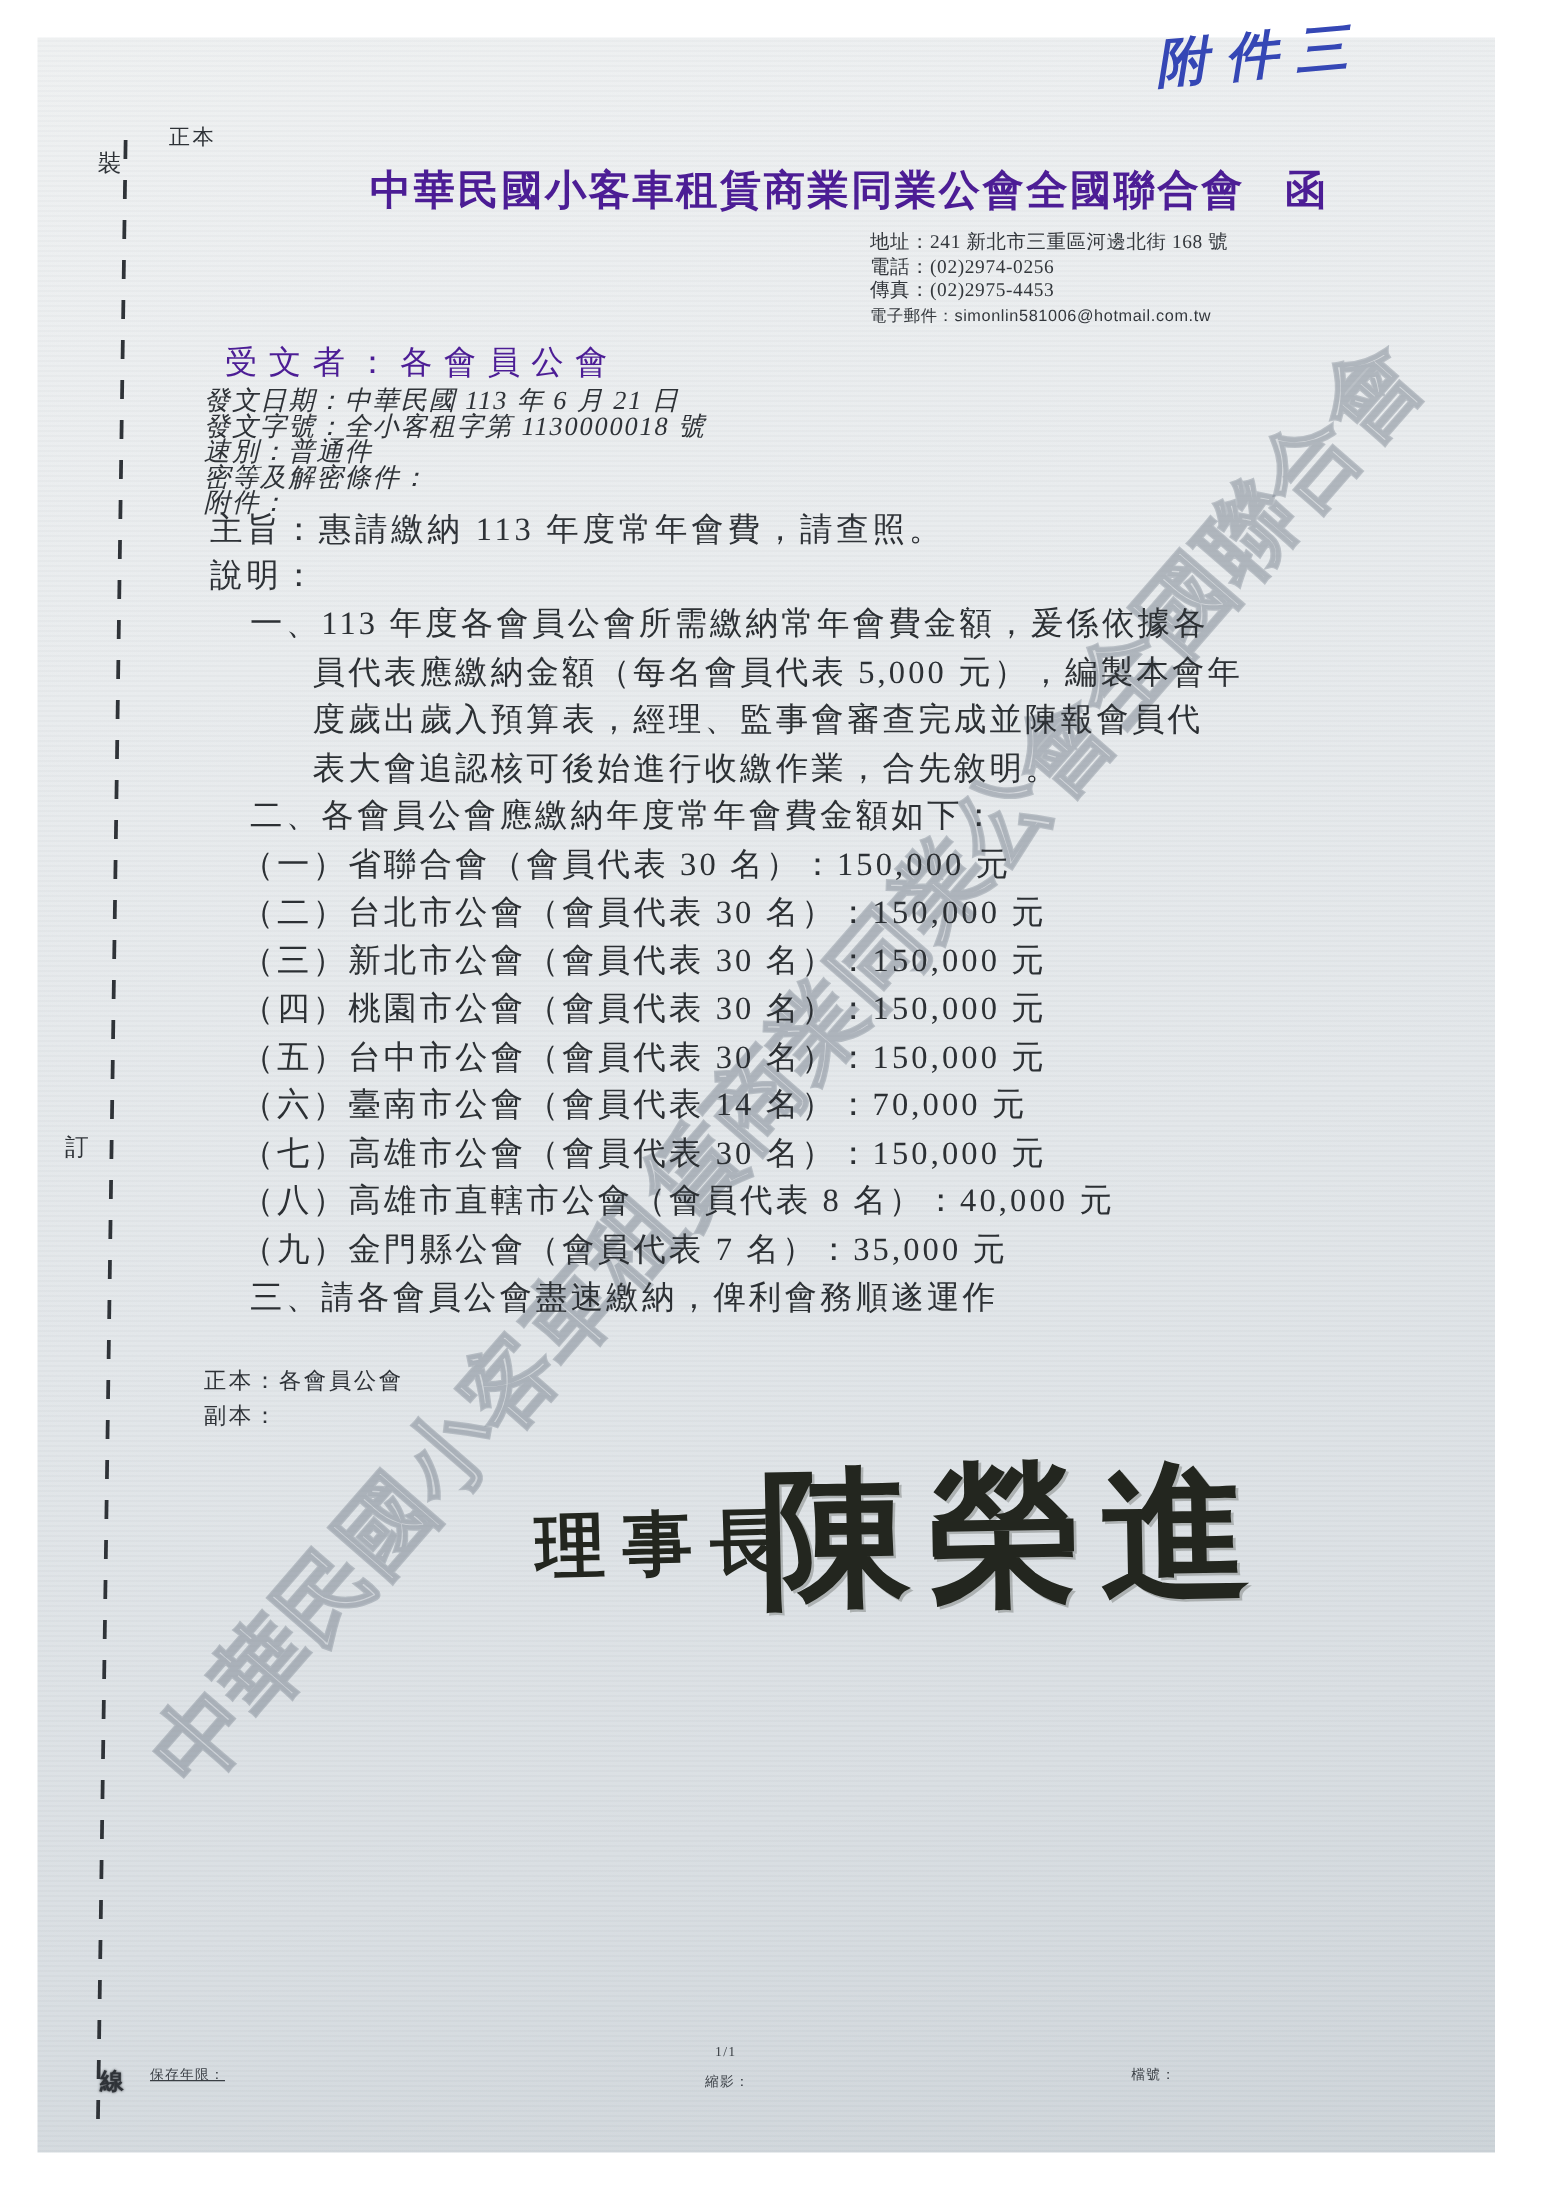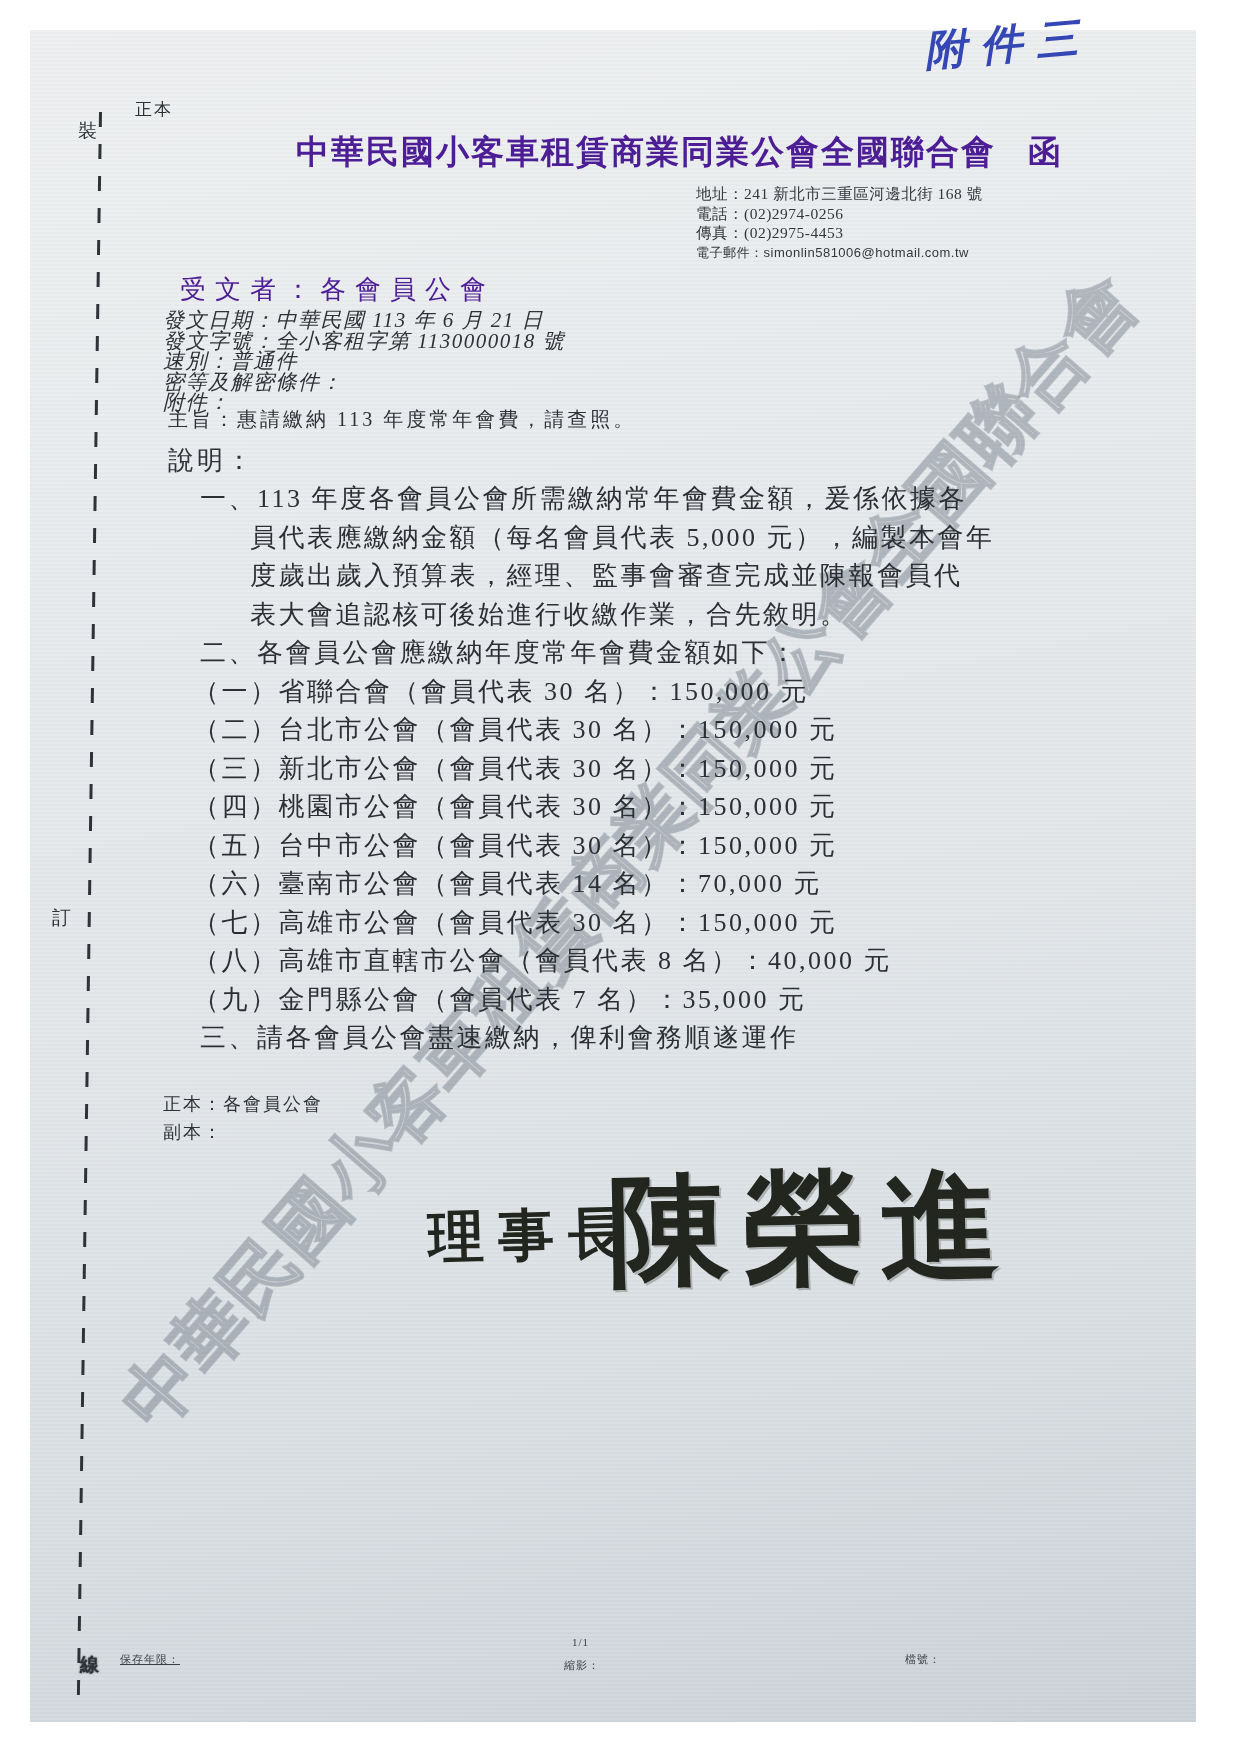--- a/index.html
+++ b/index.html
@@ -76,21 +76,21 @@
   .recipient {
     position: absolute; left: 180px; top: 272px;
     font-size: 26px; letter-spacing: 9px; color: #4c1d95;
   }
   .meta {
     position: absolute; left: 163px; top: 310px;
     font-size: 21px; line-height: 20.5px; letter-spacing: 1.5px; font-style: italic;
   }
   .subject {
     position: absolute; left: 168px; top: 406px;
-    font-size: 20px; letter-spacing: 3px; text-align: center;
+    font-size: 26px; letter-spacing: 3px; text-align: center;
   }
   .explain {
     position: absolute; left: 168px; top: 443px;
     font-size: 26px; letter-spacing: 3px;
   }
 
   .doc-body {
     position: absolute; left: 193px; top: 480px; width: 890px;
     font-size: 26px; line-height: 38.5px; letter-spacing: 2.5px; color: #2c3034;
   }

